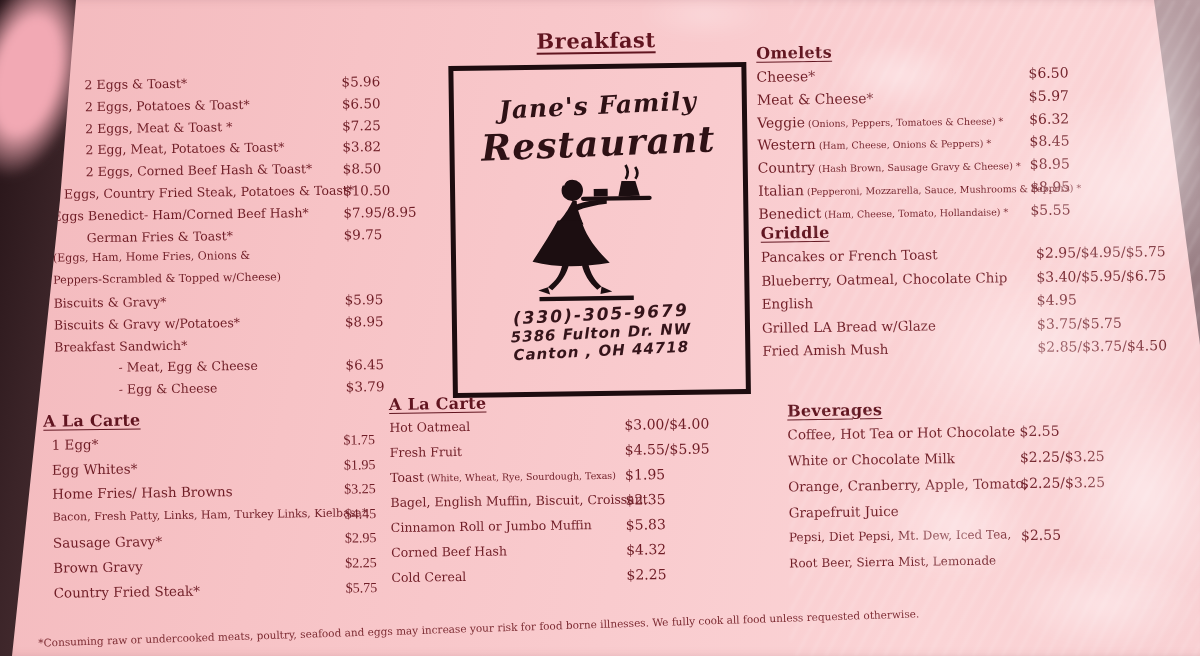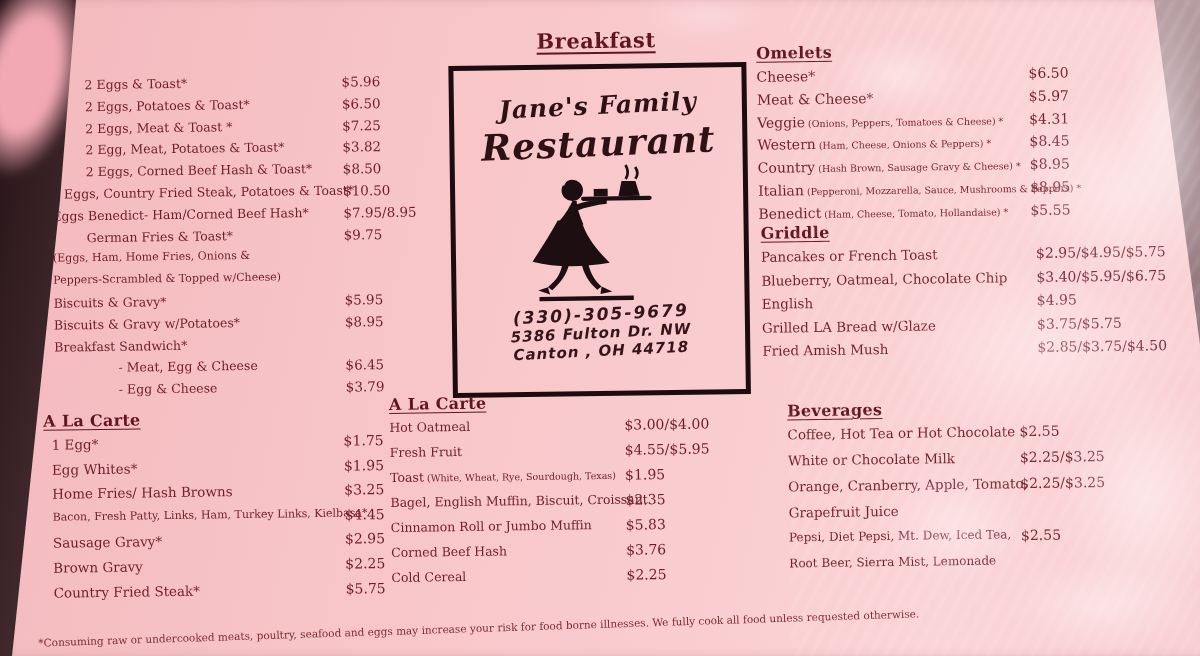--- a/index.html
+++ b/index.html
@@ -38,21 +38,21 @@
   .rows-bk .row{height:21.8px;font-size:12.5px;}
   .rows-bk .iprice{left:305px;font-size:13.5px;}
   .rows-bk .ind0{padding-left:14px;}
   .rows-bk .ind1{padding-left:48px;}
   .rows-bk .ind2{padding-left:78px;}
   .rows-bk .small{font-size:11px;}
 
   
   .sec-alc-left{left:42px;top:404px;width:420px;}
   .rows-alc-left .row{height:24.6px;font-size:13.5px;padding-left:8px;}
-  .rows-alc-left .iprice{left:300px;}
+  .rows-alc-left .iprice{left:300px;font-family:Liberation Serif, serif;}
   .rows-alc-left .small{font-size:11px;}
 
   
   .sec-alc-center{left:388px;top:392px;width:360px;}
   .rows-alc-center .row{height:25px;font-size:12.5px;}
   .rows-alc-center .iprice{left:235px;}
 
   
   .sec-omelets{left:760px;top:46px;width:440px;}
   .rows-om .row{height:22.8px;font-size:14px;}
@@ -164,31 +164,31 @@
       </div>
 
       <section class="sec sec-alc-center">
         <h2>A La Carte</h2>
         <div class="rows rows-alc-center">
             <div class="row"><span class="iname">Hot Oatmeal</span><span class="iprice">$3.00/$4.00</span></div>
             <div class="row"><span class="iname">Fresh Fruit</span><span class="iprice">$4.55/$5.95</span></div>
             <div class="row"><span class="iname">Toast<span class="idetail"> (White, Wheat, Rye, Sourdough, Texas)</span></span><span class="iprice">$1.95</span></div>
             <div class="row"><span class="iname">Bagel, English Muffin, Biscuit, Croissant</span><span class="iprice">$2.35</span></div>
             <div class="row"><span class="iname">Cinnamon Roll or Jumbo Muffin</span><span class="iprice">$5.83</span></div>
-            <div class="row"><span class="iname">Corned Beef Hash</span><span class="iprice">$3.76</span></div>
+            <div class="row"><span class="iname">Corned Beef Hash</span><span class="iprice">$4.32</span></div>
             <div class="row"><span class="iname">Cold Cereal</span><span class="iprice">$2.25</span></div>
           </div>
       </section>
 
       <section class="sec sec-omelets">
         <h2>Omelets</h2>
         <div class="rows rows-om">
             <div class="row"><span class="iname">Cheese*</span><span class="iprice">$6.50</span></div>
             <div class="row"><span class="iname">Meat &amp; Cheese*</span><span class="iprice">$5.97</span></div>
-            <div class="row"><span class="iname">Veggie<span class="idetail"> (Onions, Peppers, Tomatoes &amp; Cheese) *</span></span><span class="iprice">$4.31</span></div>
+            <div class="row"><span class="iname">Veggie<span class="idetail"> (Onions, Peppers, Tomatoes &amp; Cheese) *</span></span><span class="iprice">$6.32</span></div>
             <div class="row"><span class="iname">Western<span class="idetail"> (Ham, Cheese, Onions &amp; Peppers) *</span></span><span class="iprice">$8.45</span></div>
             <div class="row"><span class="iname">Country<span class="idetail"> (Hash Brown, Sausage Gravy &amp; Cheese) *</span></span><span class="iprice">$8.95</span></div>
             <div class="row"><span class="iname">Italian<span class="idetail"> (Pepperoni, Mozzarella, Sauce, Mushrooms &amp; Peppers) *</span></span><span class="iprice">$8.95</span></div>
             <div class="row"><span class="iname">Benedict<span class="idetail"> (Ham, Cheese, Tomato, Hollandaise) *</span></span><span class="iprice">$5.55</span></div>
           </div>
       </section>
 
       <section class="sec sec-griddle">
         <h2>Griddle</h2>
         <div class="rows rows-gr">

